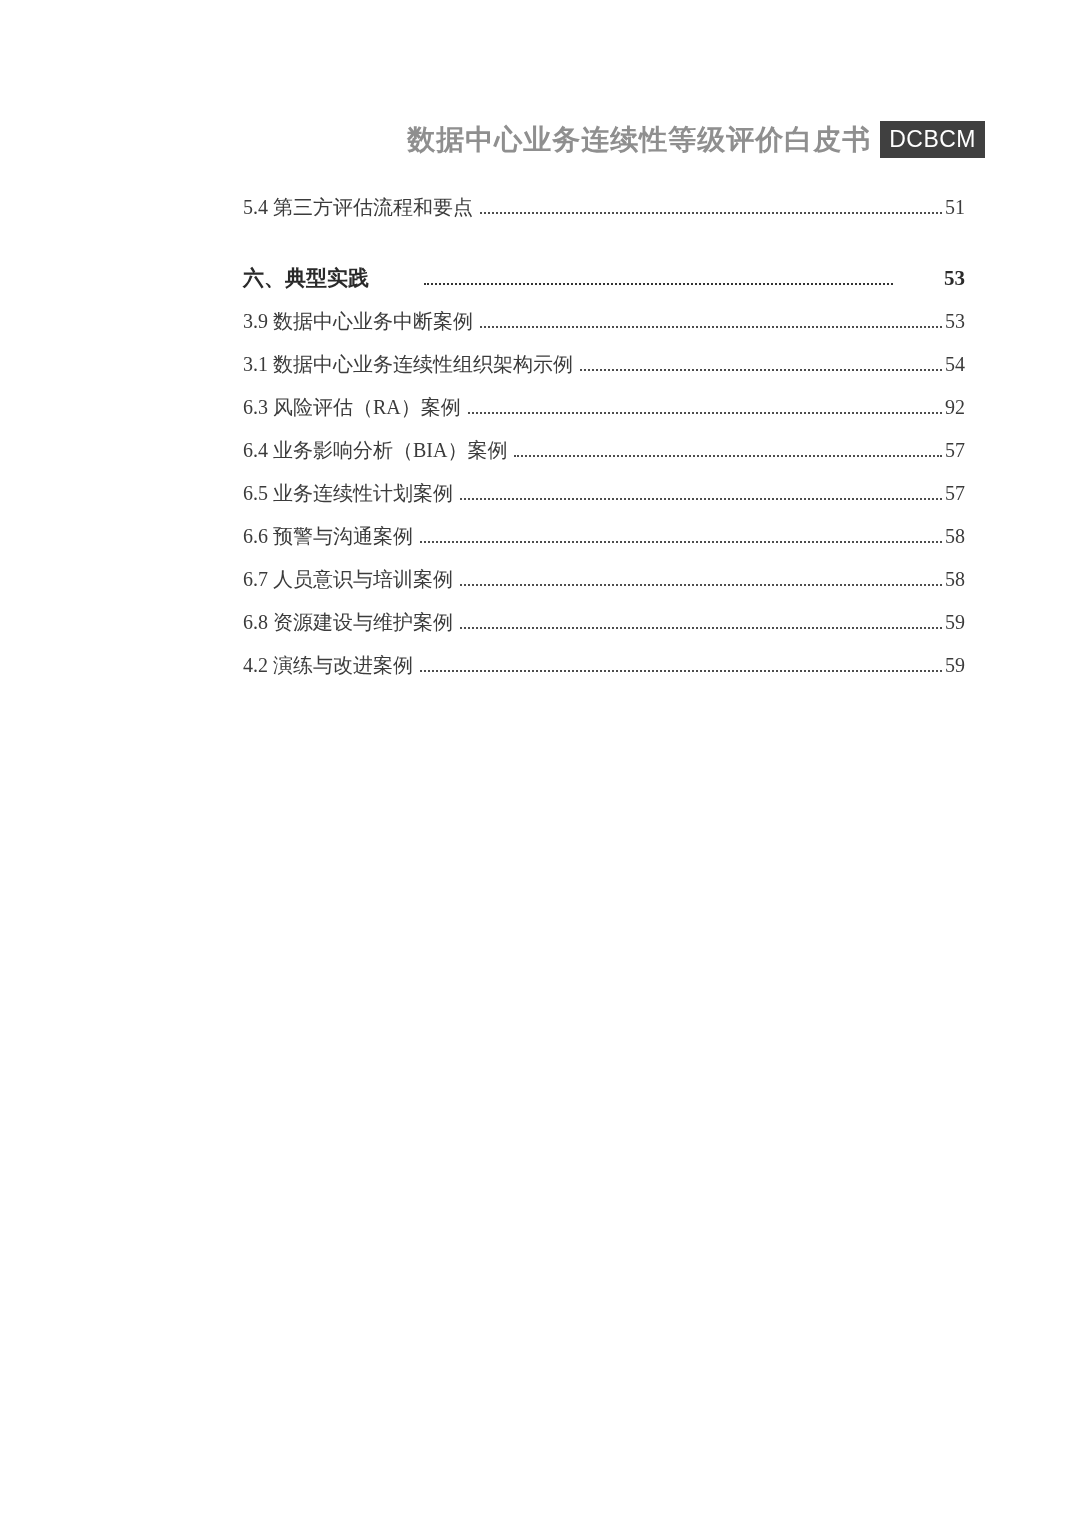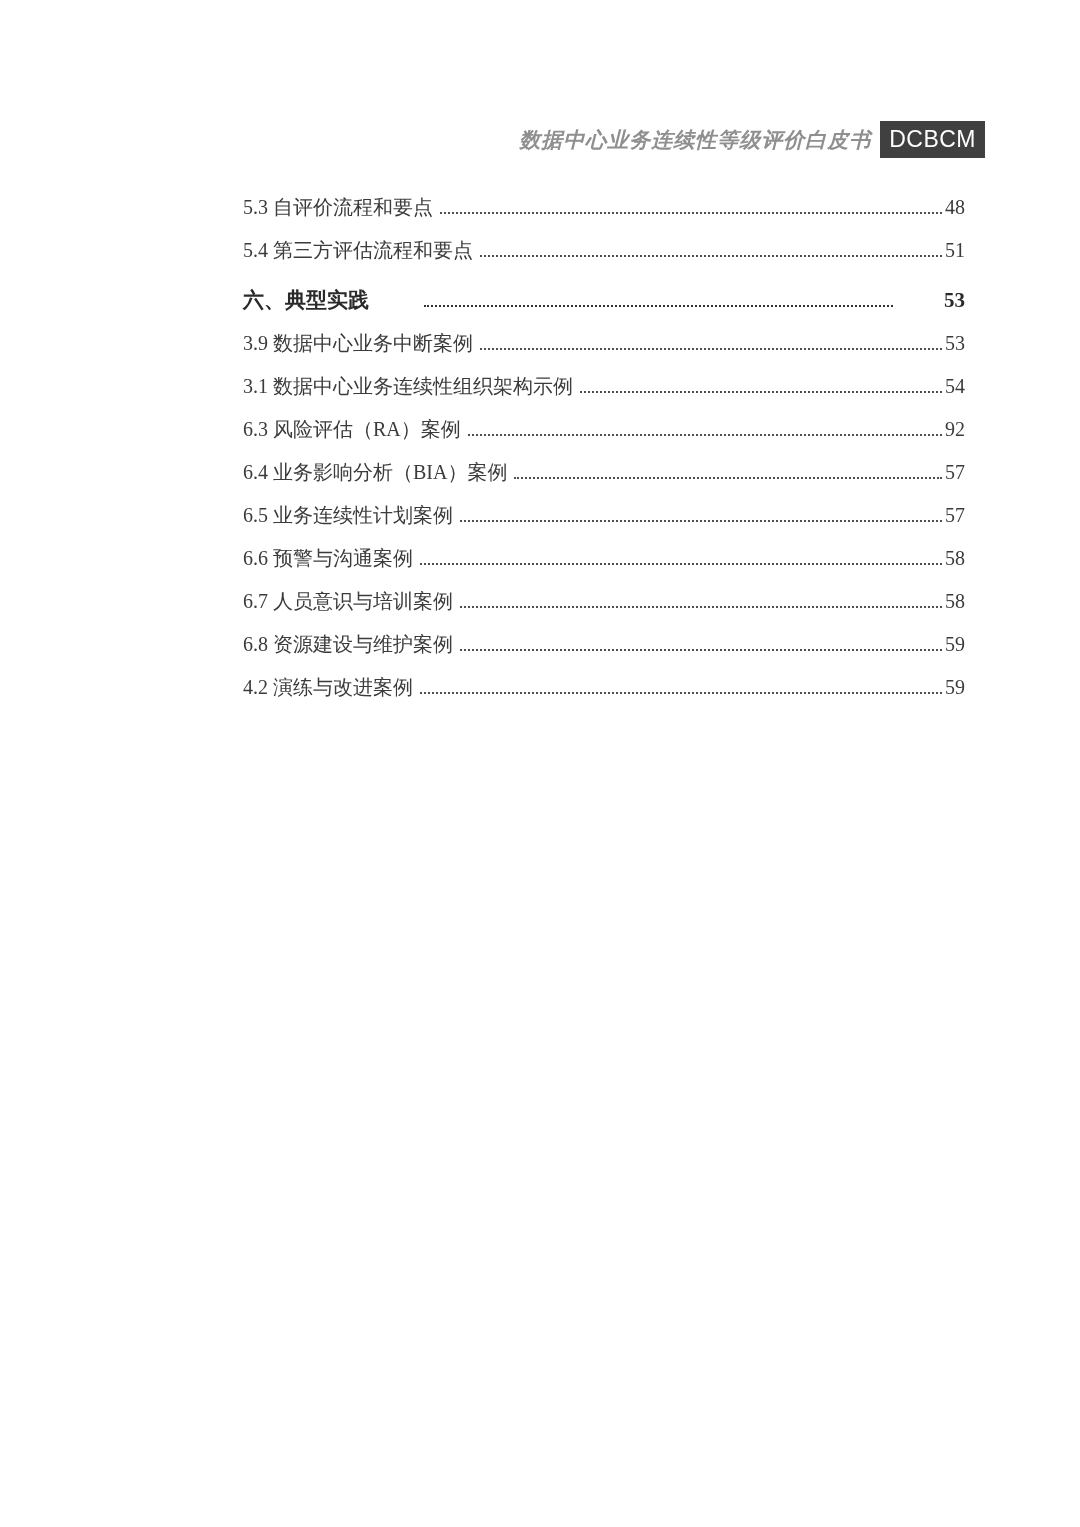--- a/index.html
+++ b/index.html
@@ -19,26 +19,25 @@
   .header {
     position: absolute;
     top: 121px;
     right: 95px;
     display: flex;
     align-items: center;
     gap: 9px;
   }
   .header-title {
     font-family: "Liberation Sans", sans-serif;
-    font-size: 21px;
+    font-size: 28px;
     font-weight: 600;
     letter-spacing: 1px;
     color: #8f8f8f;
     line-height: 1;
-    font-style: italic;
   }
   .badge {
     font-family: "Liberation Sans", sans-serif;
     font-size: 23px;
     font-weight: 500;
     color: #ffffff;
     background: #7c7c7c;
     padding: 7px 9px 7px 9px;
     line-height: 1;
     letter-spacing: 0.5px;
@@ -53,21 +52,21 @@
   .toc-row {
     display: flex;
     align-items: flex-end;
     height: 30px;
     margin-bottom: 13px;
     color: #3b3b3b;
     font-size: 20px;
     line-height: 28px;
   }
   .toc-row.section-gap {
-    margin-top: 20px;
+    margin-top: 41px;
     gap: 48px;
   }
   .toc-row.bold {
     font-weight: bold;
     color: #2a2a2a;
     font-size: 21px;
   }
   .toc-label {
     white-space: nowrap;
   }
@@ -88,25 +87,20 @@
 <body>
 
 <div class="page">
 
   <div class="header">
     <span class="header-title" style="color: rgb(143, 143, 143);">数据中心业务连续性等级评价白皮书</span>
     <span class="badge" style="background: #404040; color: rgb(255, 255, 255);">DCBCM</span>
   </div>
 
   <div class="toc">
-      <div class="toc-row">
-        <span class="toc-label">5.3 自评价流程和要点</span>
-        <span class="toc-leader"></span>
-        <span class="toc-page">48</span>
-      </div>
       <div class="toc-row">
         <span class="toc-label">5.4 第三方评估流程和要点</span>
         <span class="toc-leader"></span>
         <span class="toc-page">51</span>
       </div>
       <div class="toc-row bold section-gap">
         <span class="toc-label">六、典型实践</span>
         <span class="toc-leader"></span>
         <span class="toc-page">53</span>
       </div>

